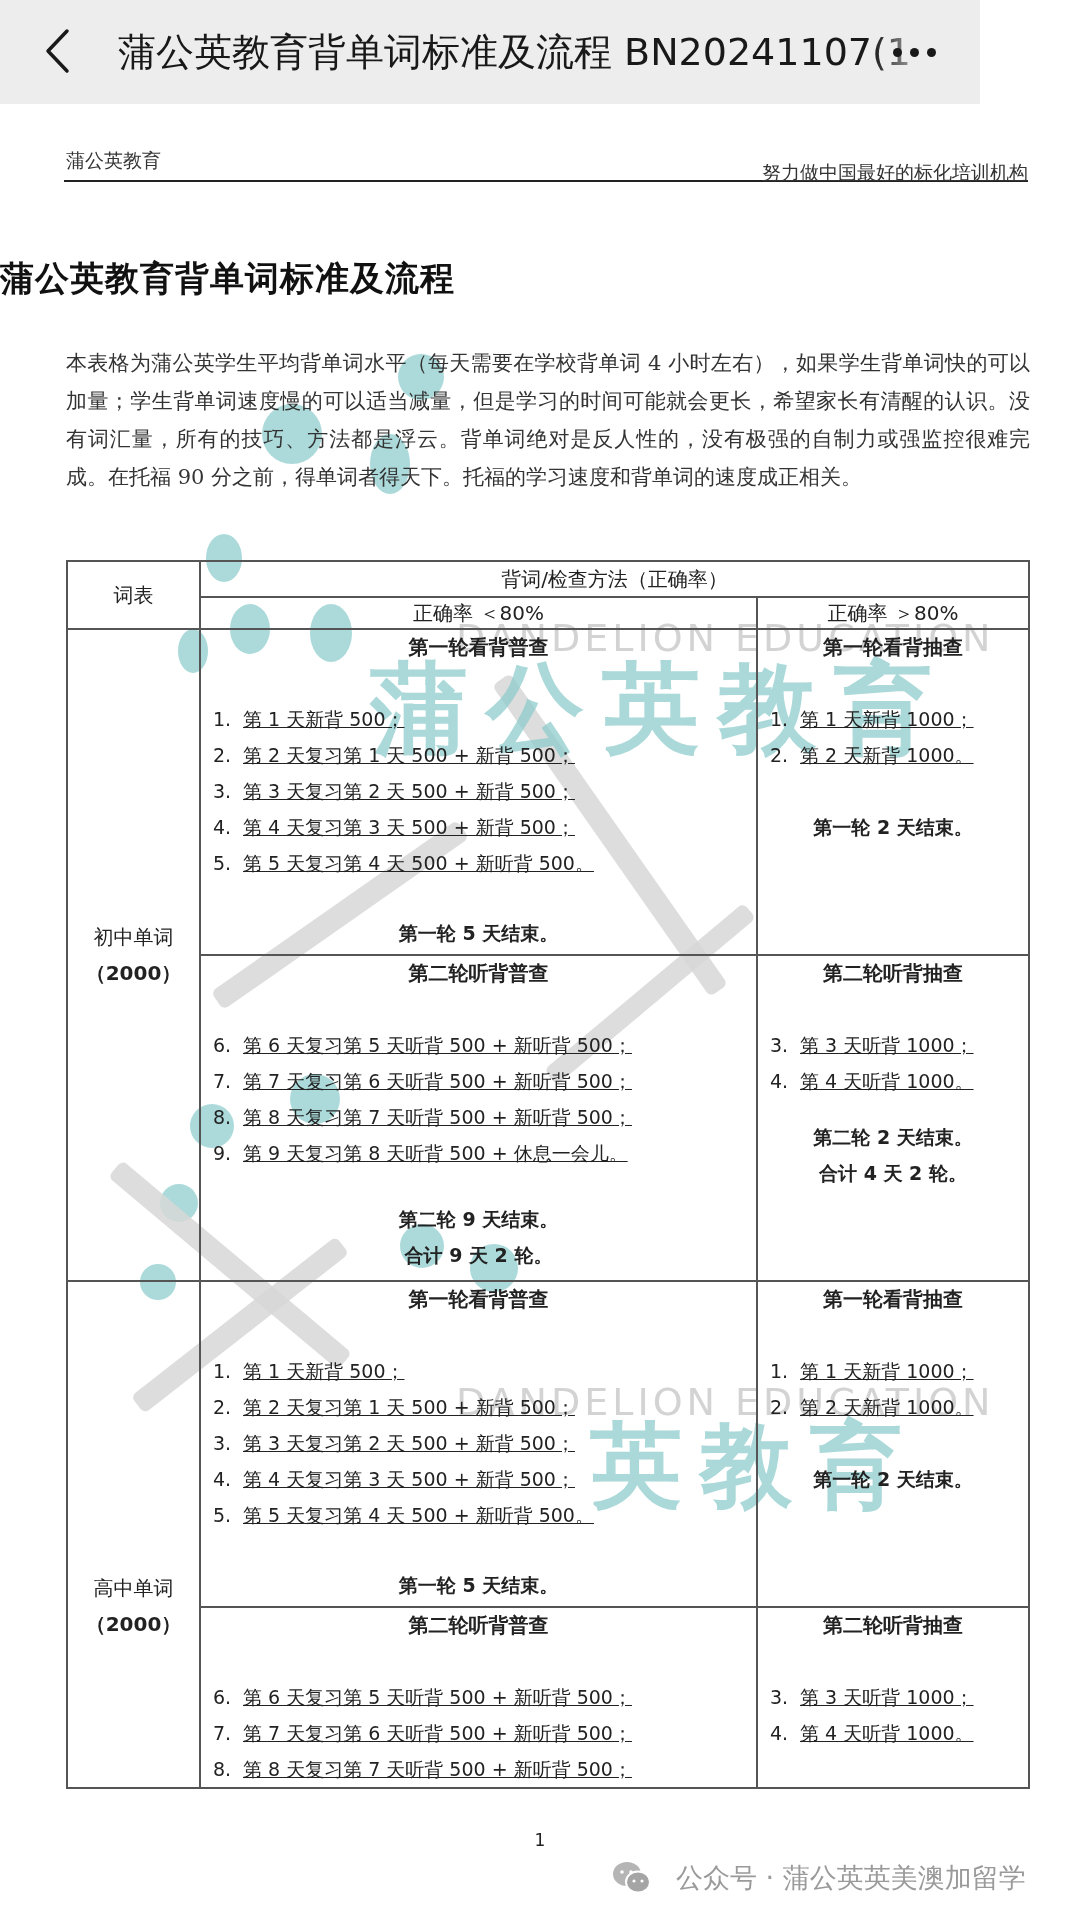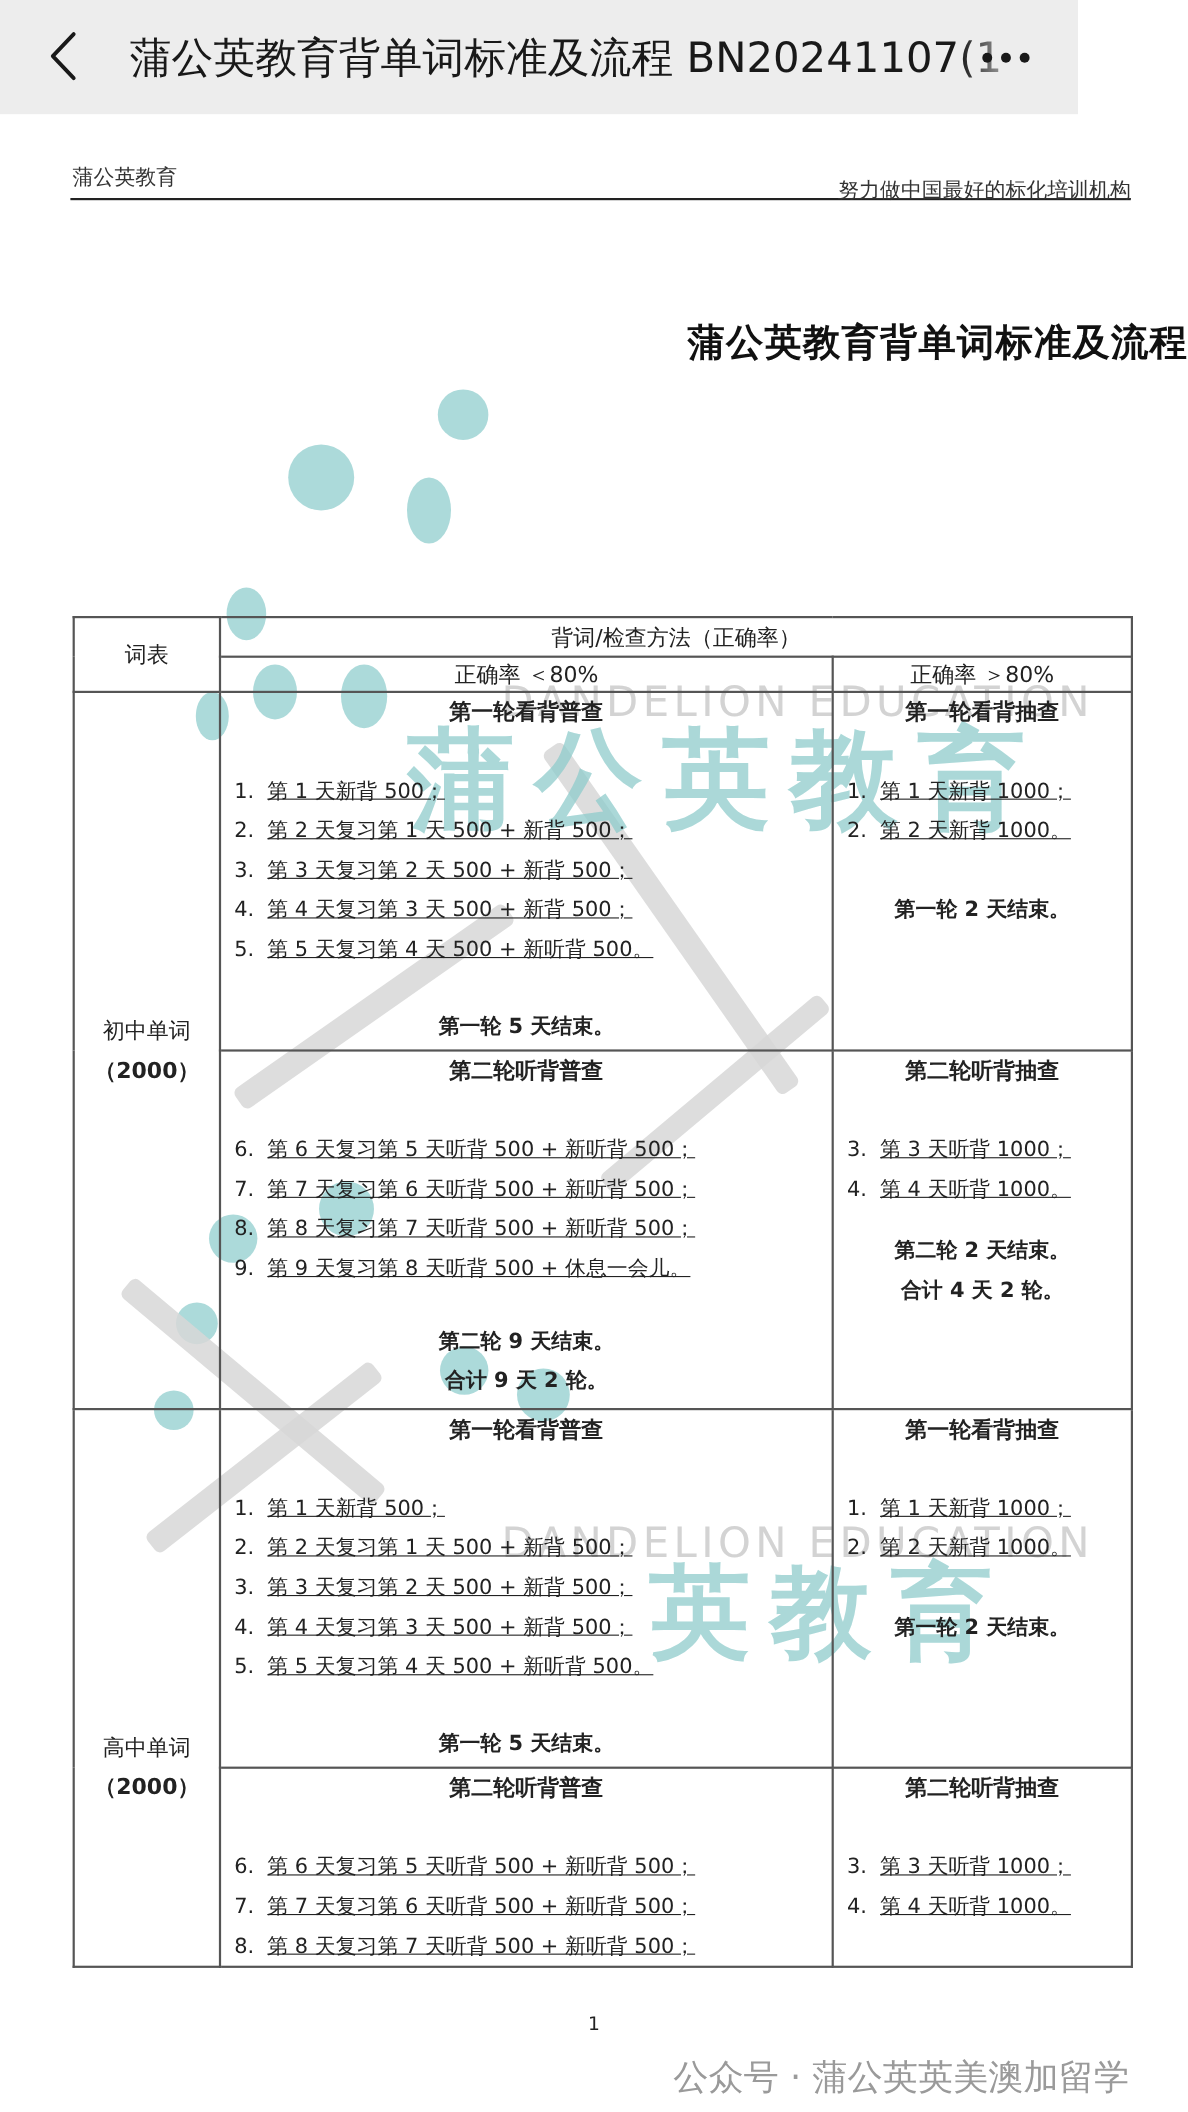--- a/index.html
+++ b/index.html
@@ -33,22 +33,22 @@
   .doc { position:absolute; left:0; top:104px; width:1080px; height:1816px; background:#fff; }
   .running-header {
     position:absolute; left:64px; top:40px; width:964px; height:36px;
     font-family:"DejaVu Serif","Liberation Serif",serif; font-size:19px; color:#333;
     border-bottom:2px solid #222;
   }
   .running-header .l { position:absolute; left:2px; top:4px; }
   .running-header .r { position:absolute; right:0; top:16px;text-decoration:underline; }
 
   .doc-title {
-    position:absolute; left:0; top:152px; width:1080px; text-align:right;
-    font-size:34px; font-weight:bold; color:#111; letter-spacing:1px;margin-top:33px;
+    position:absolute; left:0; top:152px; width:1080px; text-align:left;
+    font-size:34px; font-weight:bold; color:#111; letter-spacing:1px;
   }
   .intro {
     position:absolute; left:66px; top:240px; width:964px;
     font-size:21px; line-height:38px; color:#333; text-align:justify;
     font-family:"DejaVu Serif","Liberation Serif",serif;
   }
 
   
   .wm { position:absolute; pointer-events:none; }
   .wm-dot { position:absolute; border-radius:50%; background:#9ed3d3; opacity:0.85; }
@@ -75,21 +75,21 @@
   .item { line-height:36px; white-space:nowrap;text-decoration:underline; }
   .item .num { display:inline-block; width:30px; }
   .summary { text-align:center; font-weight:bold; line-height:36px; }
 
   .page-num {
     position:absolute; left:0; width:1080px; top:1726px; text-align:center;
     font-size:17px; color:#222;
   }
   .wx-footer {
     position:absolute; left:612px; top:1752px; height:44px;
-    display:flex; align-items:center; gap:11px; color:#9a9a9a; font-size:32px;flex-direction:column;
+    display:flex; align-items:center; gap:24px; color:#9a9a9a; font-size:27px;
   }
 </style>
 </head>
 <body>
 
 <div class="navbar">
   <div class="back-btn">
     <svg width="28" height="46" viewBox="0 0 28 46">
       <polyline points="24,3 5,23 24,43" fill="none" stroke="#191919" stroke-width="3.5" stroke-linecap="round" stroke-linejoin="round"></polyline>
     </svg>
@@ -128,20 +128,21 @@
     <div class="wm-text-en" style="left:456px;top:512px;">DANDELION EDUCATION</div>
     <div class="wm-text-en" style="left:456px;top:1276px;">DANDELION EDUCATION</div>
   </div>
 
   <div class="running-header">
     <span class="l">蒲公英教育</span>
     <span class="r">努力做中国最好的标化培训机构</span>
   </div>
 
   <div class="doc-title">蒲公英教育背单词标准及流程</div>
+  <div class="intro">本表格为蒲公英学生平均背单词水平（每天需要在学校背单词 4 小时左右），如果学生背单词快的可以加量；学生背单词速度慢的可以适当减量，但是学习的时间可能就会更长，希望家长有清醒的认识。没有词汇量，所有的技巧、方法都是浮云。背单词绝对是反人性的，没有极强的自制力或强监控很难完成。在托福 90 分之前，得单词者得天下。托福的学习速度和背单词的速度成正相关。</div>
 
   <table class="plan">
     <colgroup>
       <col style="width:133px">
         <col style="width:557px">
         <col style="width:272px">
     </colgroup>
     <tbody>
         <tr style="height:36px">
       <td rowspan="2" class="cat-cell" style="vertical-align:middle;margin-top:12px;">

